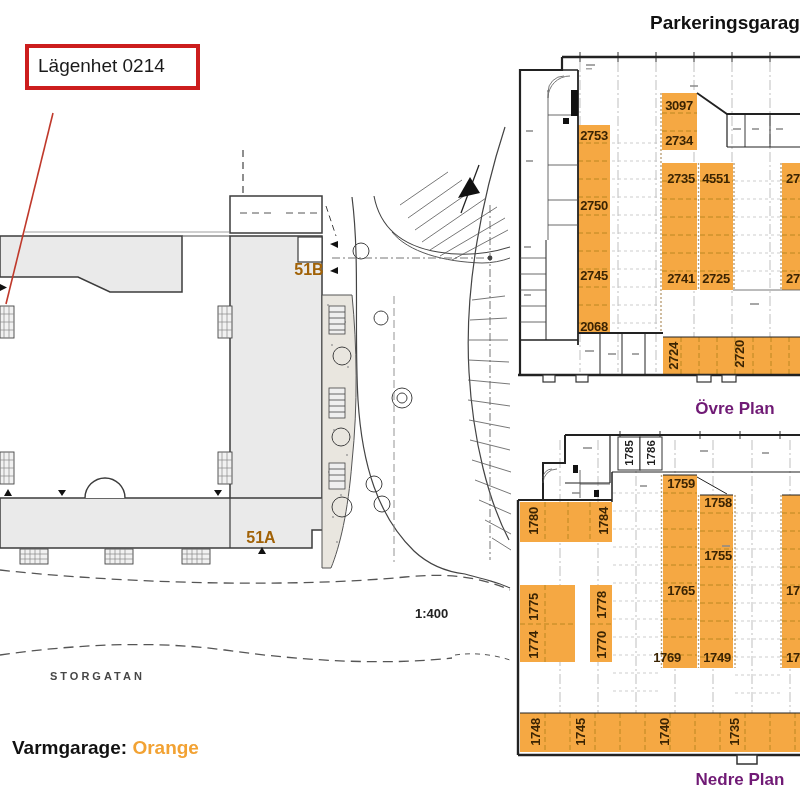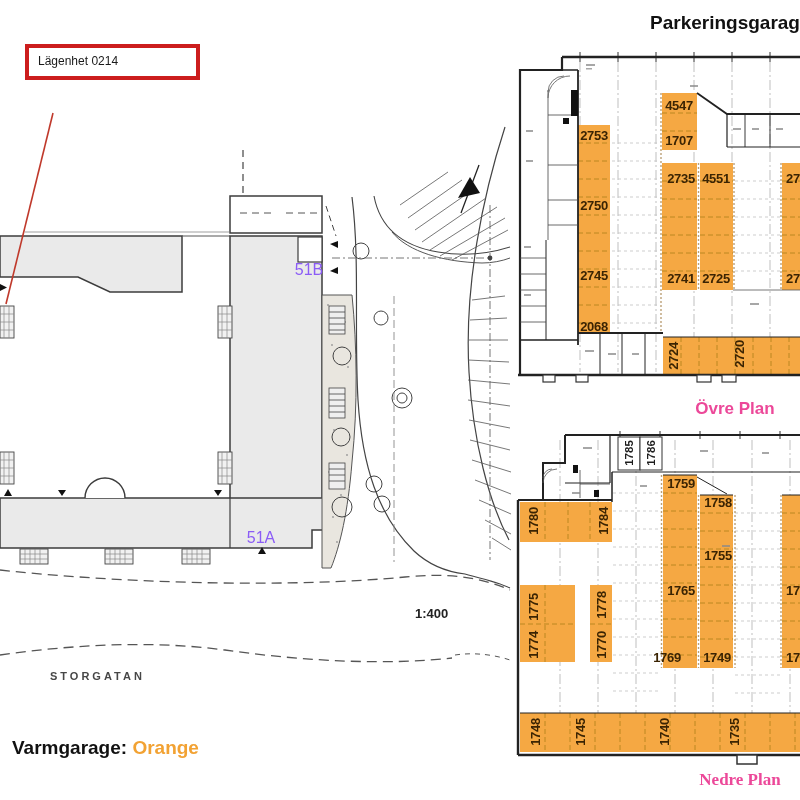--- a/index.html
+++ b/index.html
@@ -3,34 +3,34 @@
 <meta charset="utf-8">
 <style>
   html,body{margin:0;padding:0;}
   body{width:800px;height:800px;overflow:hidden;background:#fff;position:relative;
        font-family:"Liberation Sans",sans-serif;}
   svg{position:absolute;}
   .stall{position:absolute;font-weight:bold;font-size:13px;color:#3b2403;
          transform:translate(-50%,-50%);letter-spacing:-0.3px;white-space:nowrap;z-index:5;}
   .stall.rot{transform:translate(-50%,-50%) rotate(-90deg);}
   .stall.cell{color:#1d1d1d;font-size:11.5px;letter-spacing:0;}
-  .bldg-label{position:absolute;font-weight:normal;font-size:16px;color:#8b5cf6;
+  .bldg-label{position:absolute;font-weight:bold;font-size:16px;color:#a16207;
               transform:translate(-50%,-50%);white-space:nowrap;z-index:4;}
   .title{position:absolute;left:650px;top:12px;font-weight:bold;font-size:19px;color:#111;
          white-space:nowrap;z-index:4;}
   .plan-name{position:absolute;transform:translate(-50%,0);font-weight:bold;font-size:17px;
-             color:#ec4899;white-space:nowrap;z-index:4;}
+             color:#701a75;white-space:nowrap;z-index:4;}
   .street{position:absolute;left:50px;top:630px;font-size:11px;font-weight:600;color:#474747;
           letter-spacing:3px;z-index:4;margin-top:40px;}
   .scale{position:absolute;left:415px;top:606px;font-size:13px;color:#222;z-index:4;font-weight:bold;}
   .legend{position:absolute;left:12px;top:737px;font-weight:bold;font-size:19px;color:#111;z-index:4;}
   .legend .orange{color:#F2A233;}
   .ann{position:absolute;left:25px;top:44px;width:150px;border:4px solid #CC1D1D;background:#fff;
        padding:5px 8px 6px 9px;z-index:6;}
-  .ann div{font-size:12px;font-weight:500;color:#1a1a1a;line-height:1.42;}
+  .ann div{font-size:19px;font-weight:500;color:#1a1a1a;line-height:1.42;}
 </style>
 </head>
 <body>
 
 <svg width="512" height="580" viewBox="0 100 512 580" style="left:0;top:100px;">
 
   <g>
     <rect x="230" y="196" width="92" height="37" fill="#fff" stroke="#3c3c3c" stroke-width="1.5"></rect>
     <path d="M240,213 h35 M286,213 h32" stroke="#555" stroke-width="1" stroke-dasharray="7 5" fill="none"></path>
     <path d="M243,150 V196" stroke="#444" stroke-width="1.2" stroke-dasharray="7 5" fill="none"></path>
@@ -305,34 +305,34 @@
       <rect x="722" y="545" width="8" height="2"></rect>
   </g>
 </svg>
 
 <div class="ann">
   <div>Lägenhet 0214</div>
 </div>
 
 <div class="title">Parkeringsgarage</div>
 <div class="plan-name" style="left:735px;top:399px;">Övre Plan</div>
-<div class="plan-name" style="left:740px;top:770px;font-family:Liberation Serif, serif;">Nedre Plan</div>
+<div class="plan-name" style="left:740px;top:770px;">Nedre Plan</div>
 
 <div class="bldg-label" style="left:309px;top:270px;">51B</div>
 <div class="bldg-label" style="left:261px;top:538px;">51A</div>
 <div class="street">STORGATAN</div>
 <div class="scale">1:400</div>
 
 <div>
   <div class="stall" style="left:594px;top:135px;">2753</div>
   <div class="stall" style="left:594px;top:205px;">2750</div>
   <div class="stall" style="left:594px;top:275px;">2745</div>
   <div class="stall" style="left:594px;top:326px;">2068</div>
-  <div class="stall" style="left:679px;top:105px;">4547</div>
-  <div class="stall" style="left:679px;top:140px;">1707</div>
+  <div class="stall" style="left:679px;top:105px;">3097</div>
+  <div class="stall" style="left:679px;top:140px;">2734</div>
   <div class="stall" style="left:681px;top:178px;">2735</div>
   <div class="stall" style="left:681px;top:278px;">2741</div>
   <div class="stall" style="left:716px;top:178px;">4551</div>
   <div class="stall" style="left:716px;top:278px;">2725</div>
   <div class="stall rot" style="left:673px;top:356px;">2724</div>
   <div class="stall rot" style="left:739px;top:354px;">2720</div>
   <div class="stall" style="left:793px;top:178px;">27</div>
   <div class="stall" style="left:793px;top:278px;">27</div>
 </div>
 

